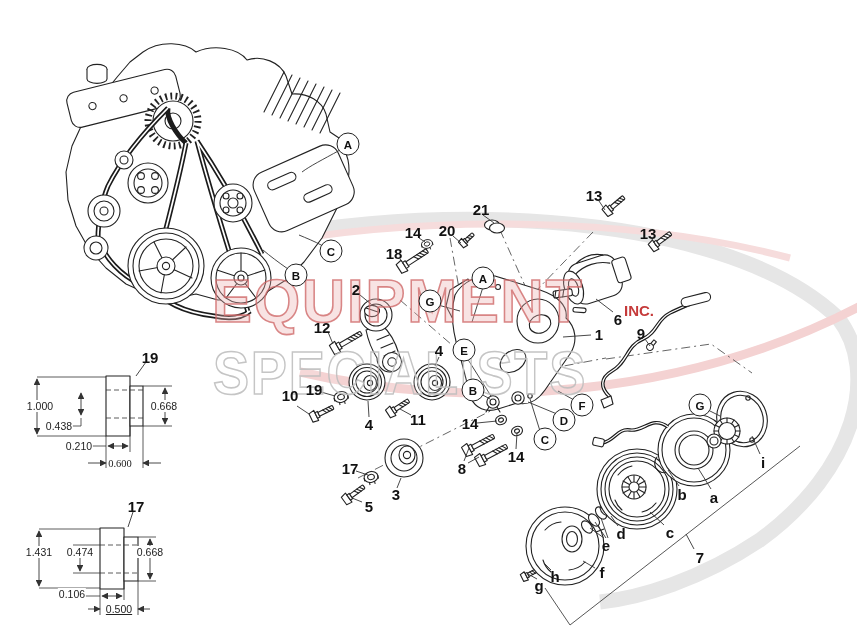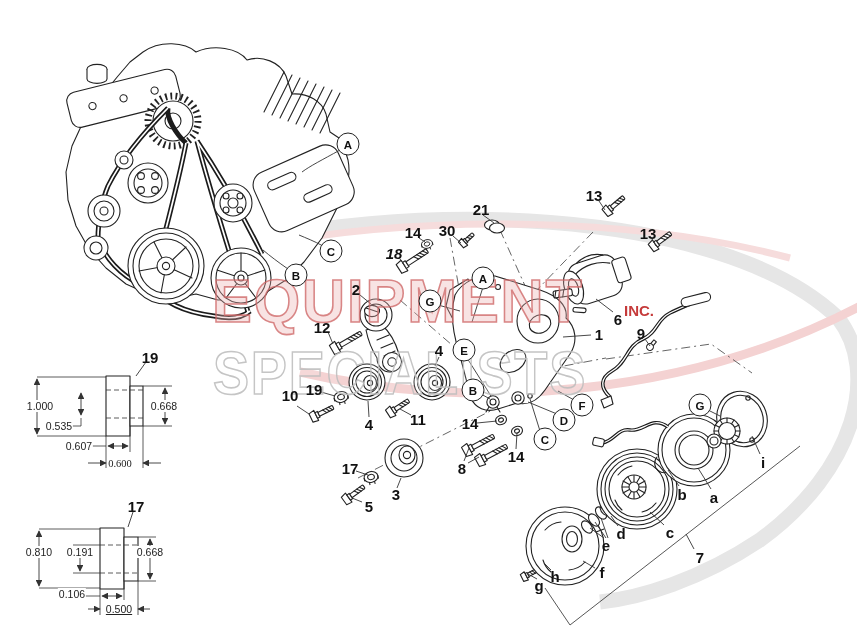--- a/index.html
+++ b/index.html
@@ -404,23 +404,23 @@
     <text class="wm2" x="213" y="394" textLength="374" lengthAdjust="spacingAndGlyphs">SPECIALISTS</text>
     <text class="wm3" x="624" y="316">INC.</text>
   </g>
 </svg>
 
 <div id="labels">
       <div class="lbl callout" style="left: 348px; top: 144px;">A</div>
       <div class="lbl callout" style="left: 331px; top: 251px;">C</div>
       <div class="lbl callout" style="left: 296px; top: 275px;">B</div>
       <div class="lbl num" style="left: 481px; top: 209px;">21</div>
-      <div class="lbl num" style="left: 447px; top: 230px;">30</div>
+      <div class="lbl num" style="left: 447px; top: 230px;">20</div>
       <div class="lbl num" style="left: 413px; top: 232px;">14</div>
-      <div class="lbl num" style="left: 394px; top: 253px; font-style: italic;">18</div>
+      <div class="lbl num" style="left: 394px; top: 253px;">18</div>
       <div class="lbl num" style="left: 594px; top: 195px;">13</div>
       <div class="lbl num" style="left: 648px; top: 233px;">13</div>
       <div class="lbl num" style="left: 618px; top: 319px;">6</div>
       <div class="lbl num" style="left: 641px; top: 333px;">9</div>
       <div class="lbl num" style="left: 599px; top: 334px;">1</div>
       <div class="lbl num" style="left: 356px; top: 289px;">2</div>
       <div class="lbl num" style="left: 322px; top: 327px;">12</div>
       <div class="lbl num" style="left: 439px; top: 350px;">4</div>
       <div class="lbl num" style="left: 369px; top: 424px;">4</div>
       <div class="lbl num" style="left: 314px; top: 389px;">19</div>
@@ -446,23 +446,23 @@
       <div class="lbl letter" style="left: 670px; top: 532px;">c</div>
       <div class="lbl letter" style="left: 621px; top: 533px;">d</div>
       <div class="lbl letter" style="left: 606px; top: 545px;">e</div>
       <div class="lbl letter" style="left: 602px; top: 572px;">f</div>
       <div class="lbl letter" style="left: 539px; top: 585px;">g</div>
       <div class="lbl letter" style="left: 555px; top: 576px;">h</div>
       <div class="lbl letter" style="left: 763px; top: 462px;">i</div>
       <div class="lbl num" style="left: 150px; top: 357px;">19</div>
       <div class="lbl num" style="left: 136px; top: 506px;">17</div>
       <div class="lbl dim" style="left: 40px; top: 406px;">1.000</div>
-      <div class="lbl dim" style="left: 59px; top: 426px;">0.535</div>
+      <div class="lbl dim" style="left: 59px; top: 426px;">0.438</div>
       <div class="lbl dim" style="left: 164px; top: 406px;">0.668</div>
-      <div class="lbl dim" style="left: 79px; top: 446px;">0.607</div>
+      <div class="lbl dim" style="left: 79px; top: 446px;">0.210</div>
       <div class="lbl dim" style="left: 120px; top: 463px; font-family: Liberation Serif, serif;">0.600</div>
-      <div class="lbl dim" style="left: 39px; top: 552px;">0.810</div>
-      <div class="lbl dim" style="left: 80px; top: 552px;">0.191</div>
+      <div class="lbl dim" style="left: 39px; top: 552px;">1.431</div>
+      <div class="lbl dim" style="left: 80px; top: 552px;">0.474</div>
       <div class="lbl dim" style="left: 150px; top: 552px;">0.668</div>
       <div class="lbl dim" style="left: 72px; top: 594px;">0.106</div>
       <div class="lbl dim" style="left: 119px; top: 609px; text-decoration: underline;">0.500</div>
     </div>
 </div>
 
 </body></html>

